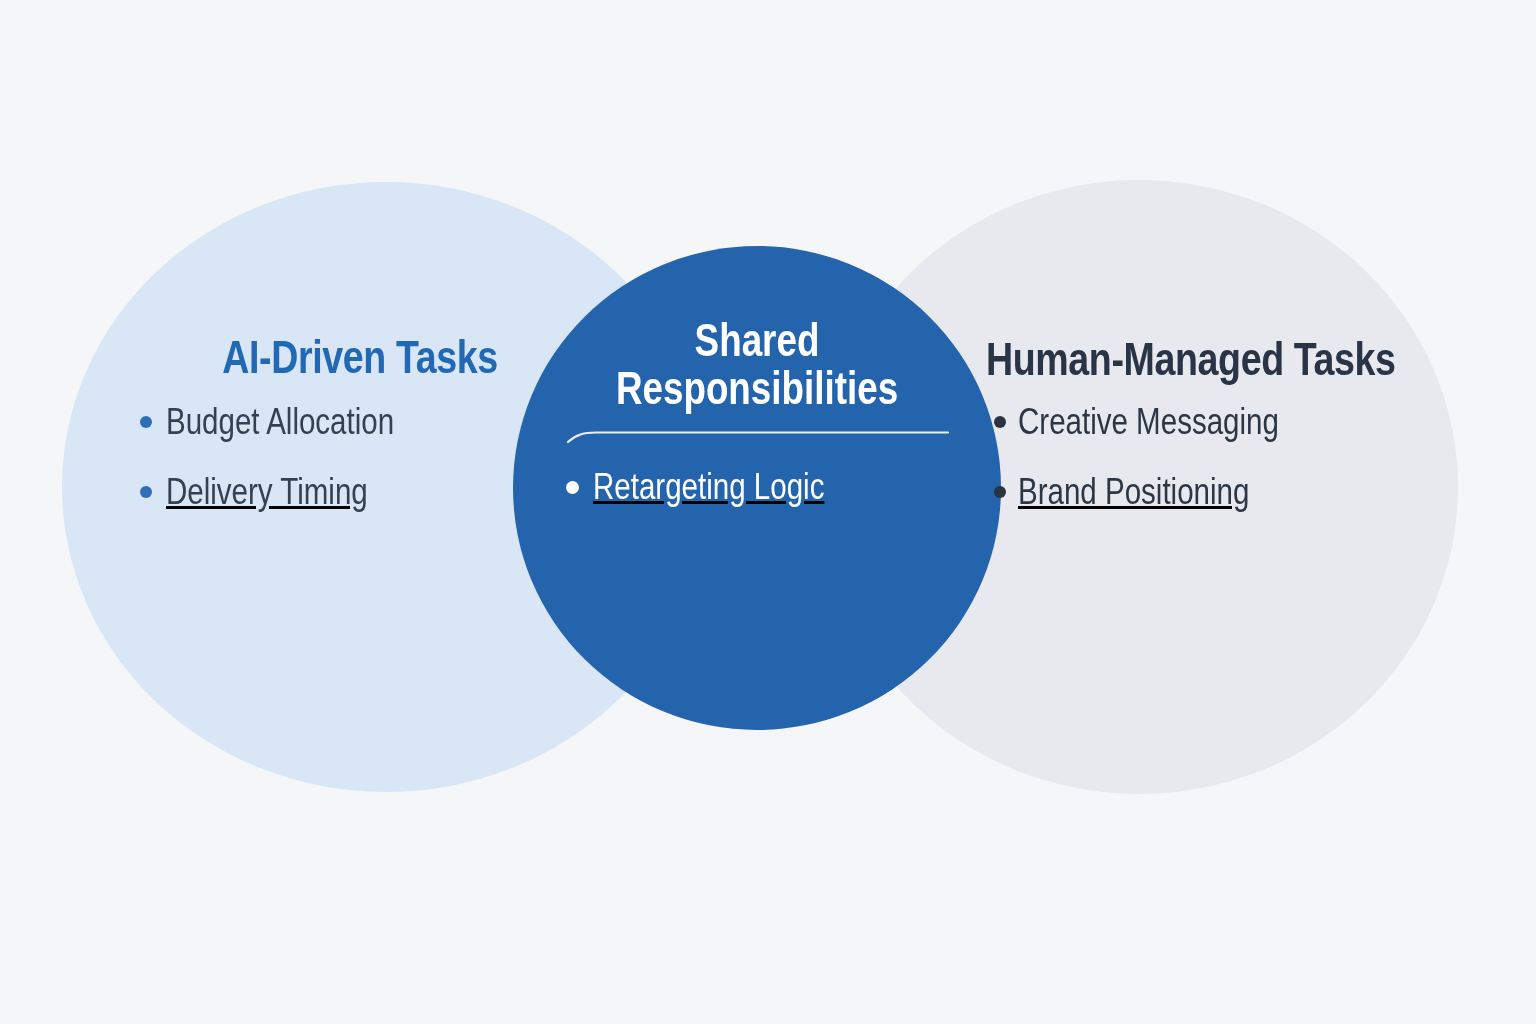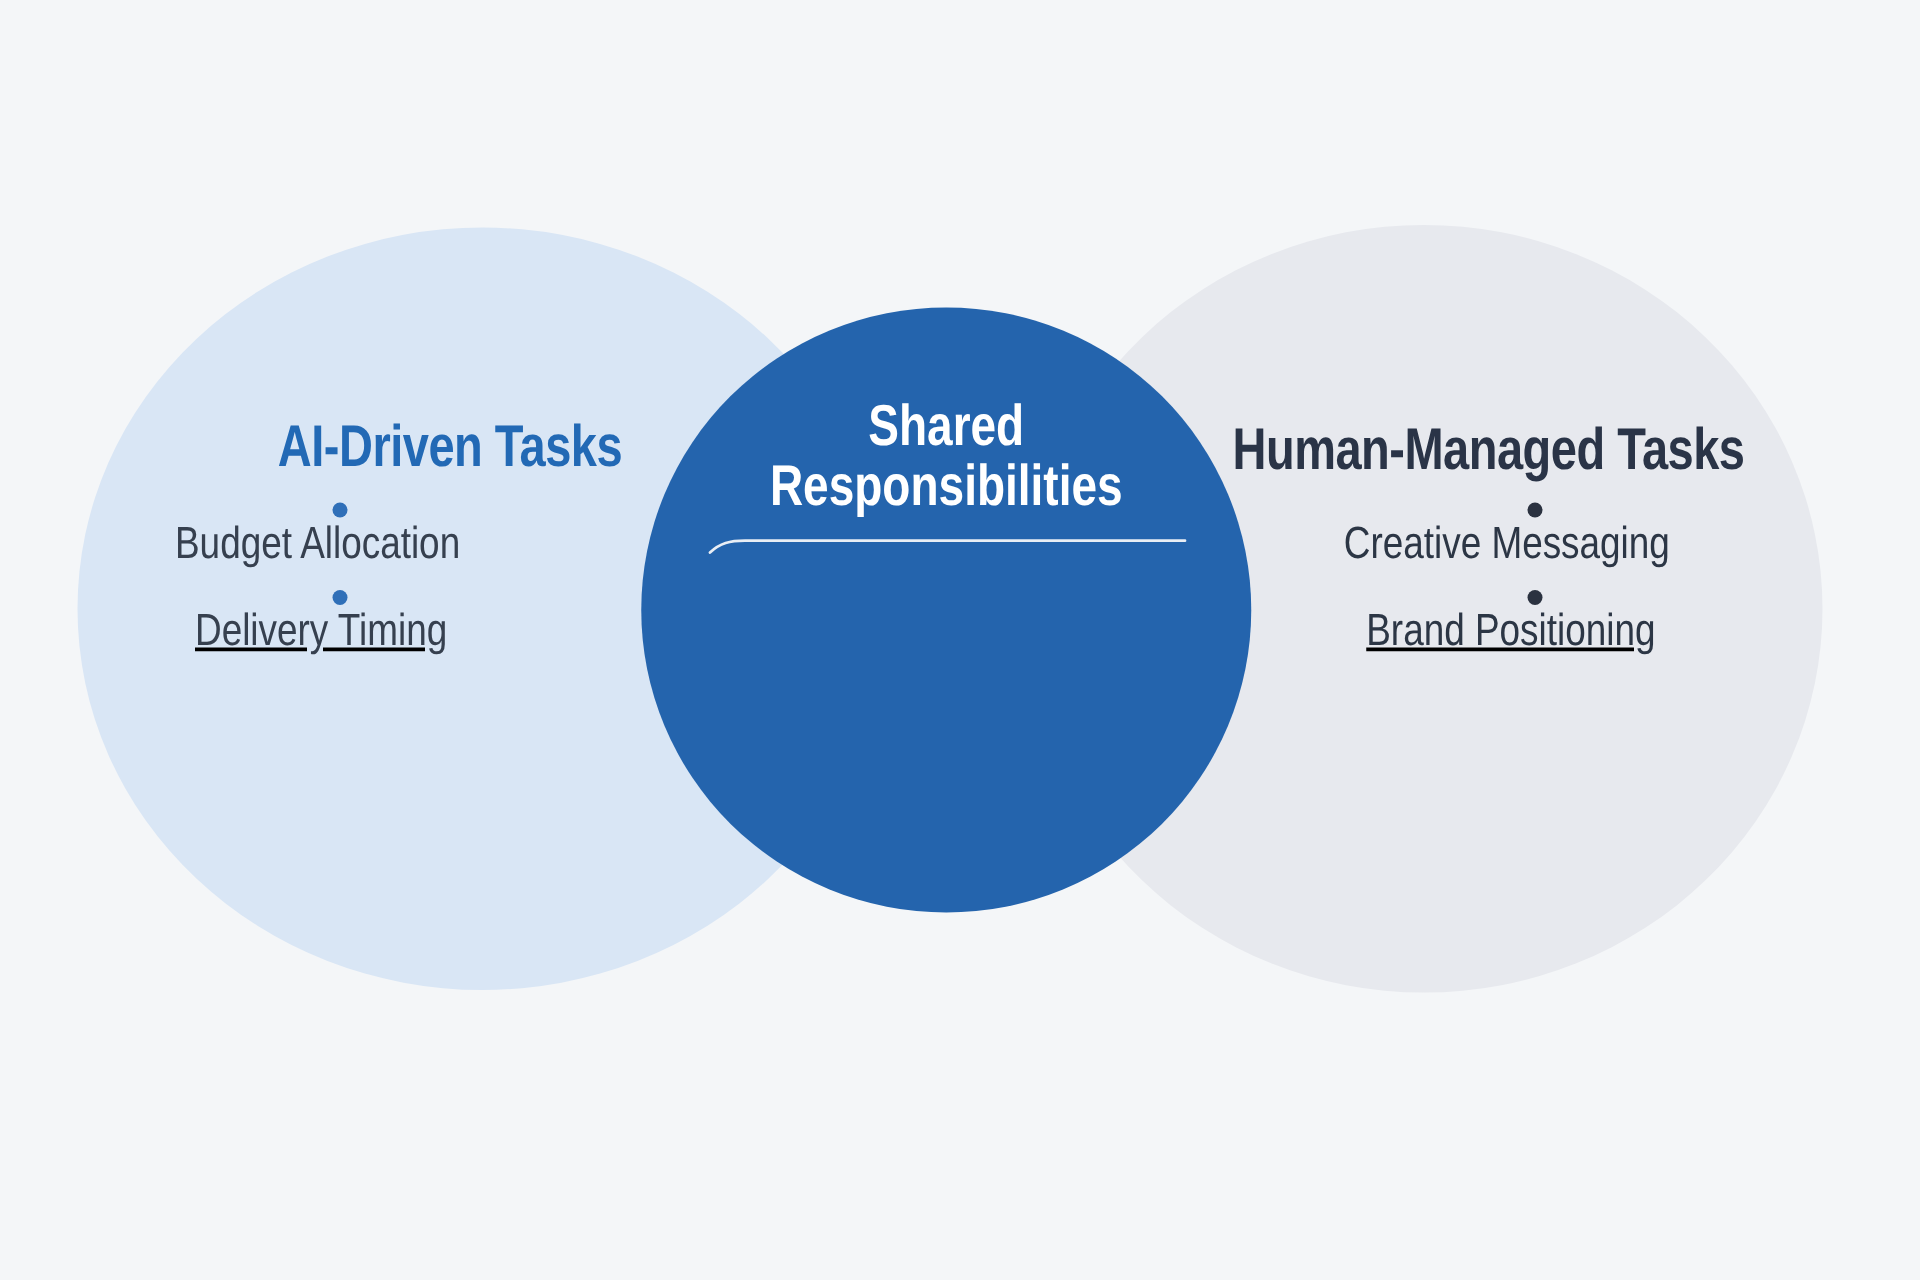--- a/index.html
+++ b/index.html
@@ -55,42 +55,41 @@
 
   ul.task-list {
     margin: 0; padding: 0;
     list-style: none;
   }
   ul.task-list li {
     display: flex;
     align-items: center;
     height: 40px;
     margin-bottom: 30px;
-    flex-direction: column;
   }
   ul.task-list li:last-child { margin-bottom: 0; text-decoration: underline; }
   .dot {
     flex: 0 0 auto;
     width: 12px; height: 12px;
     border-radius: 50%;
     margin-right: 14px;
   }
   .center-list .dot { width: 13px; height: 13px; }
   .right-list  .dot { margin-right: 12px; }
   .item-text {
     display: inline-block;
     font-size: 36px;
     line-height: 40px;
     white-space: nowrap;
     transform: scaleX(0.82);
     transform-origin: left center;
   }
   .left-list   { left: 140px;  top: 402px; }
   .center-list { left: 566px;  top: 467px; }
-  .right-list  { left: 1075px; top: 402px; }
+  .right-list  { left: 994px; top: 402px; }
 </style>
 </head>
 <body>
 
 <div class="stage" style="background-color: rgb(244, 246, 248);">
 
   <div class="shape left-ellipse" style="background-color: rgb(217, 230, 245);"></div>
   <div class="shape right-ellipse" style="background-color: rgb(231, 233, 238);"></div>
   <div class="shape center-circle" style="background-color: rgb(36, 100, 173);"></div>
 
@@ -110,20 +109,24 @@
   <div class="layer center-title" style="color: rgb(255, 255, 255);">
     <div>Shared</div>
     <div>Responsibilities</div>
   </div>
 
   <svg class="layer divider-svg" width="384" height="14" viewBox="0 0 384 14">
     <path d="M2,12 C10,4.5 18,2.5 30,2.5 L382,2.5" fill="none" stroke-width="2.2" stroke-linecap="round" stroke="#e9eef5"></path>
   </svg>
 
   <ul class="layer task-list center-list">
+    <li>
+      <span class="dot" style="background-color: rgb(255, 255, 255);"></span>
+      <span class="item-text" style="color: rgb(255, 255, 255);">Retargeting Logic</span>
+    </li>
   </ul>
 
   <h2 class="layer title side-title right-title" style="color: rgb(42, 52, 71);">Human-Managed Tasks</h2>
 
   <ul class="layer task-list right-list">
     <li>
       <span class="dot" style="background-color: rgb(43, 50, 64);"></span>
       <span class="item-text" style="color: rgb(44, 54, 69);">Creative Messaging</span>
     </li>
     <li>

